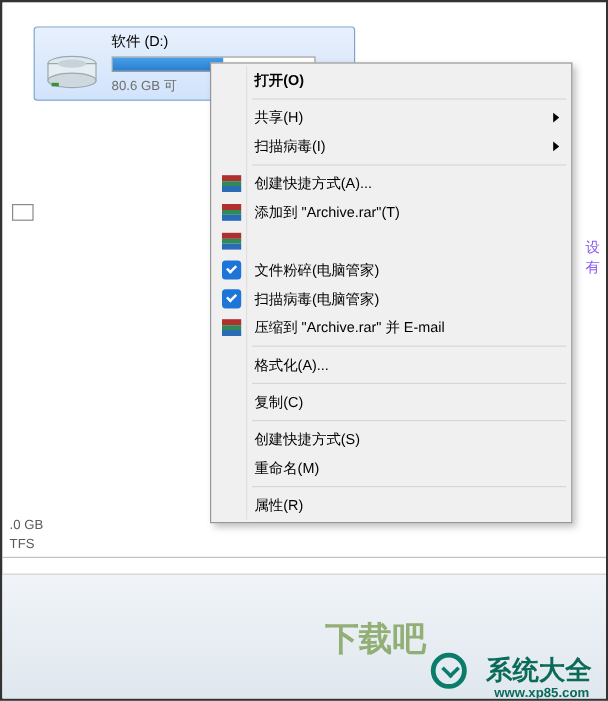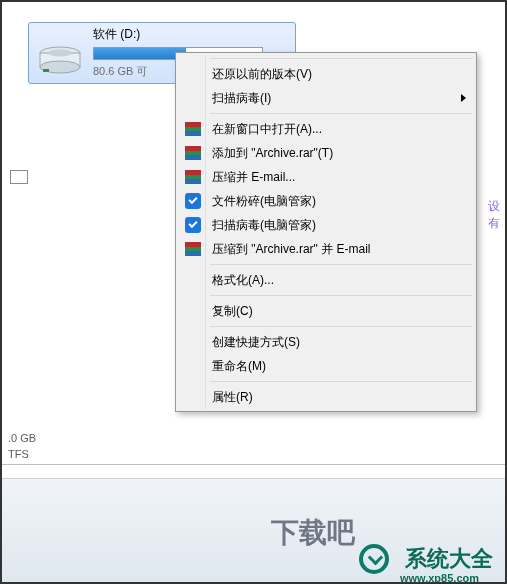--- a/index.html
+++ b/index.html
@@ -160,32 +160,32 @@
   display: flex;
   align-items: center;
   gap: 16px;
   color: #0b6b59;
   font-size: 22px;
   font-weight: bold;
   justify-content: center;
 }
 .watermark-sub {
   position: absolute;
-  right: 14px;
+  right: 2px;
   bottom: -10px;
   color: #0b6b59;
   font-size: 11px;
   white-space: nowrap;
 }
 .watermark-dl {
   position: absolute;
   right: 150px;
   bottom: 30px;
   font-size: 28px;
-  color: #0f172a;
+  color: #4d7c0f;
   font-weight: bold;
   opacity: 0.55;
 }
 .wm-icon { width: 30px; height: 30px; border-radius: 50%; border: 4px solid #0b7b6a; position: relative; }
 .wm-icon::after { content:""; position:absolute; left:7px; top:4px; width:8px; height:8px; border-left:3px solid #0b7b6a; border-bottom:3px solid #0b7b6a; transform: rotate(-45deg);}
 .rar-stack { width:16px; height:14px; display:flex; flex-direction:column; }
 .rar-stack div { flex:1; }
 .rar-stack .r { background:#b03030; }
 .rar-stack .g { background:#2e8b57; }
 .rar-stack .b { background:#2a6bb8; }
@@ -224,62 +224,65 @@
   <div class="bottom-info">
     <div>.0 GB</div>
     <div>TFS</div>
   </div>
   <div class="bottom-divider"></div>
   <div class="bottom-strip"></div>
 
   <div class="context-menu">
     <div class="menu-gutter"></div>
 
-
-    <div class="menu-sep"></div>
-
-    <div class="menu-item">
-      <span>还原以前的版本(V)</span>
+    <div class="menu-item bold">
+      <span>打开(O)</span>
+    </div>
+
+    <div class="menu-sep"></div>
+
+    <div class="menu-item">
+      <span>共享(H)</span>
+      <span class="submenu-arrow"></span>
     </div>
     <div class="menu-item">
       <span>扫描病毒(I)</span>
       <span class="submenu-arrow"></span>
     </div>
 
     <div class="menu-sep"></div>
 
     <div class="menu-item">
       <span class="menu-icon">
           <div class="rar-stack">
             <div class="r"></div>
             <div class="g"></div>
             <div class="b"></div>
           </div>
         </span>
-      <span>在新窗口中打开(A)...</span>
+      <span>创建快捷方式(A)...</span>
     </div>
     <div class="menu-item">
       <span class="menu-icon">
           <div class="rar-stack">
             <div class="r"></div>
             <div class="g"></div>
             <div class="b"></div>
           </div>
         </span>
       <span>添加到 "Archive.rar"(T)</span>
     </div>
     <div class="menu-item">
       <span class="menu-icon">
           <div class="rar-stack">
             <div class="r"></div>
             <div class="g"></div>
             <div class="b"></div>
           </div>
         </span>
-      <span>压缩并 E-mail...</span>
     </div>
     <div class="menu-item">
       <span class="menu-icon">
           <div class="qq-icon-el"></div>
         </span>
       <span>文件粉碎(电脑管家)</span>
     </div>
     <div class="menu-item">
       <span class="menu-icon">
           <div class="qq-icon-el"></div>

